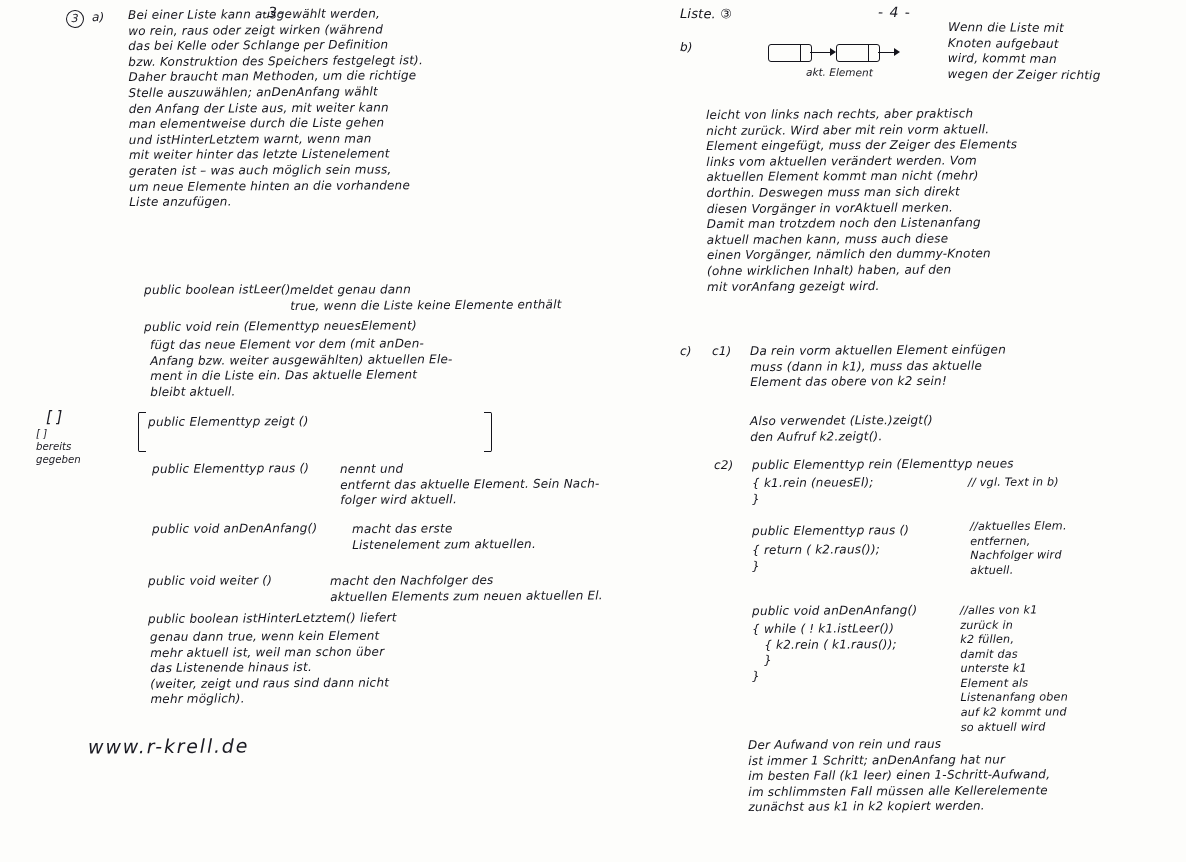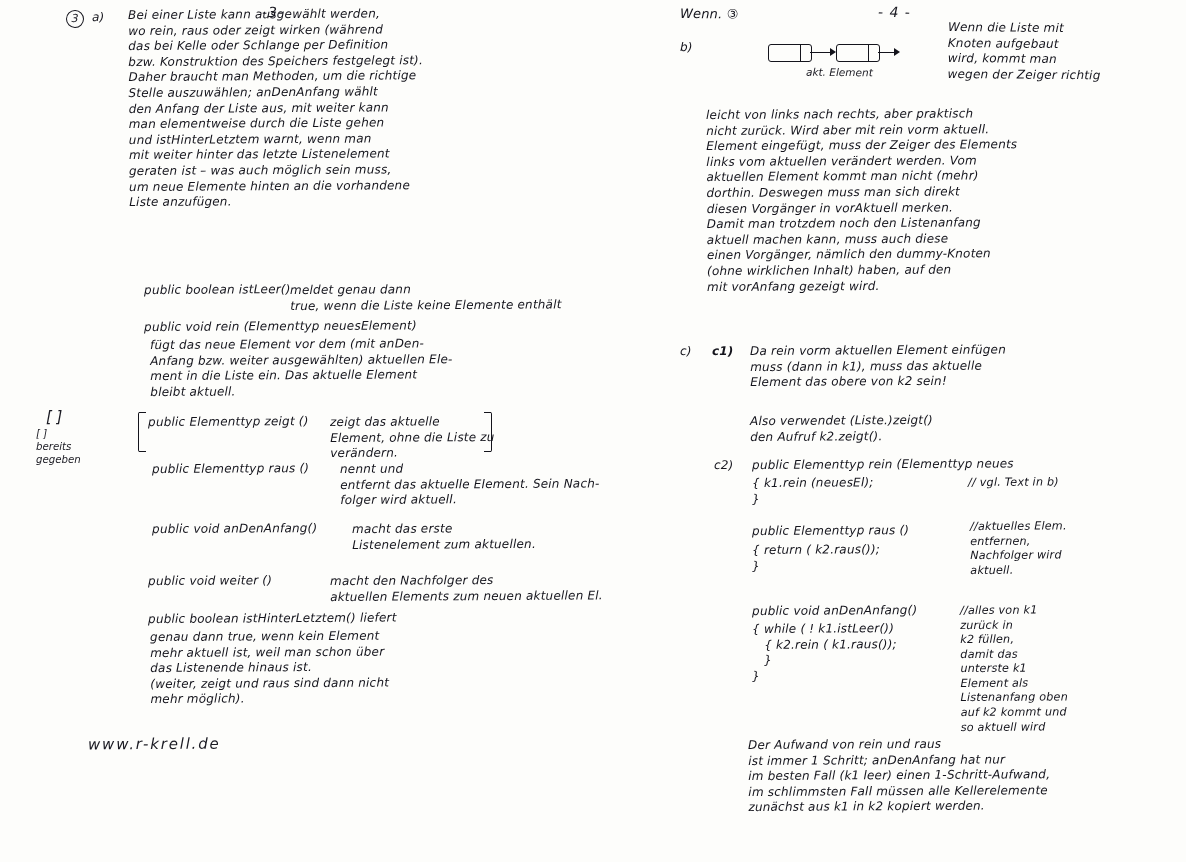--- a/index.html
+++ b/index.html
@@ -148,21 +148,21 @@
   }
   .diag-label {
     position: absolute;
     font-size: 10.5px;
     font-style: italic;
   }
   .url {
     position: absolute;
     left: 88px;
     top: 735px;
-    font-size: 15px;
+    font-size: 19px;
     font-style: italic;
     letter-spacing: 1.8px;
   }
 </style>
 </head>
 <body>
 
 <div class="page">
 
   <div class="col col-left">
@@ -195,22 +195,20 @@
 Anfang bzw. weiter ausgewählten) aktuellen Ele-
 ment in die Liste ein. Das aktuelle Element
 bleibt aktuell.</div>
 
     <div class="bracket-block"><span class="b2"></span></div>
     <div class="empty-brackets">[ ]</div>
     <div class="note-small" style="left:36px; top:428px;">[ ]
 bereits
 gegeben</div>
     <div class="hw s12 r4" style="left:148px; top:415px; width:240px;">public Elementtyp zeigt ()</div>
-    <div class="hw s12 r4" style="left:330px; top:415px; width:170px;">zeigt das aktuelle
-Element, ohne die Liste zu verändern.</div>
 
     <div class="hw s12 r4" style="left:152px; top:462px; width:300px;">public Elementtyp raus ()</div>
     <div class="hw s12 r4" style="left:340px; top:462px; width:270px;">nennt und
 entfernt das aktuelle Element. Sein Nach-
 folger wird aktuell.</div>
 
     <div class="hw s12 r4" style="left:152px; top:522px; width:300px;">public void anDenAnfang()</div>
     <div class="hw s12 r4" style="left:352px; top:522px; width:240px;">macht das erste
 Listenelement zum aktuellen.</div>
 
@@ -223,21 +221,21 @@
 mehr aktuell ist, weil man schon über
 das Listenende hinaus ist.
 (weiter, zeigt und raus sind dann nicht
 mehr möglich).</div>
 
     <div class="url r4">www.r-krell.de</div>
   </div>
 
   <div class="col col-right">
 
-    <div class="hw s13 r3" style="left:40px; top:6px;">Wenn. ③</div>
+    <div class="hw s13 r3" style="left:40px; top:6px;">Liste. ③</div>
     <div class="page-num r3" style="left:238px; top:4px;">- 4 -</div>
 
     <div class="hw s12 r3" style="left:40px; top:40px;">b)</div>
 
     <div class="diagram" style="left:128px; top:36px;">
       <div class="node" style="left:0; top:8px; width:42px;">
         <span class="div" style="right:10px;"></span>
       </div>
       <div class="arrowline" style="left:42px; top:16px; width:22px;"></div>
       <div class="arrowhead" style="left:62px; top:12px;"></div>
@@ -260,21 +258,21 @@
 aktuellen Element kommt man nicht (mehr)
 dorthin. Deswegen muss man sich direkt
 diesen Vorgänger in vorAktuell merken.
 Damit man trotzdem noch den Listenanfang
 aktuell machen kann, muss auch diese
 einen Vorgänger, nämlich den dummy-Knoten
 (ohne wirklichen Inhalt) haben, auf den
 mit vorAnfang gezeigt wird.</div>
 
     <div class="hw s12 r3" style="left:40px; top:344px;">c)</div>
-    <div class="hw s12 r3" style="left:72px; top:344px;font-weight:bold;">c1)</div>
+    <div class="hw s12 r3" style="left:72px; top:344px;">c1)</div>
     <div class="hw s12 r4" style="left:110px; top:344px; width:430px;">Da rein vorm aktuellen Element einfügen
 muss (dann in k1), muss das aktuelle
 Element das obere von k2 sein!</div>
     <div class="hw s12 r4" style="left:110px; top:414px; width:400px;">Also verwendet (Liste.)zeigt()
 den Aufruf k2.zeigt().</div>
 
     <div class="hw s12 r3" style="left:74px; top:458px;font-style:italic;">c2)</div>
 
     <div class="hw s12 r4" style="left:112px; top:458px; width:430px;">public Elementtyp rein (Elementtyp neues</div>
     <div class="hw s12 r4" style="left:112px; top:476px; width:240px;">{ k1.rein (neuesEl);

